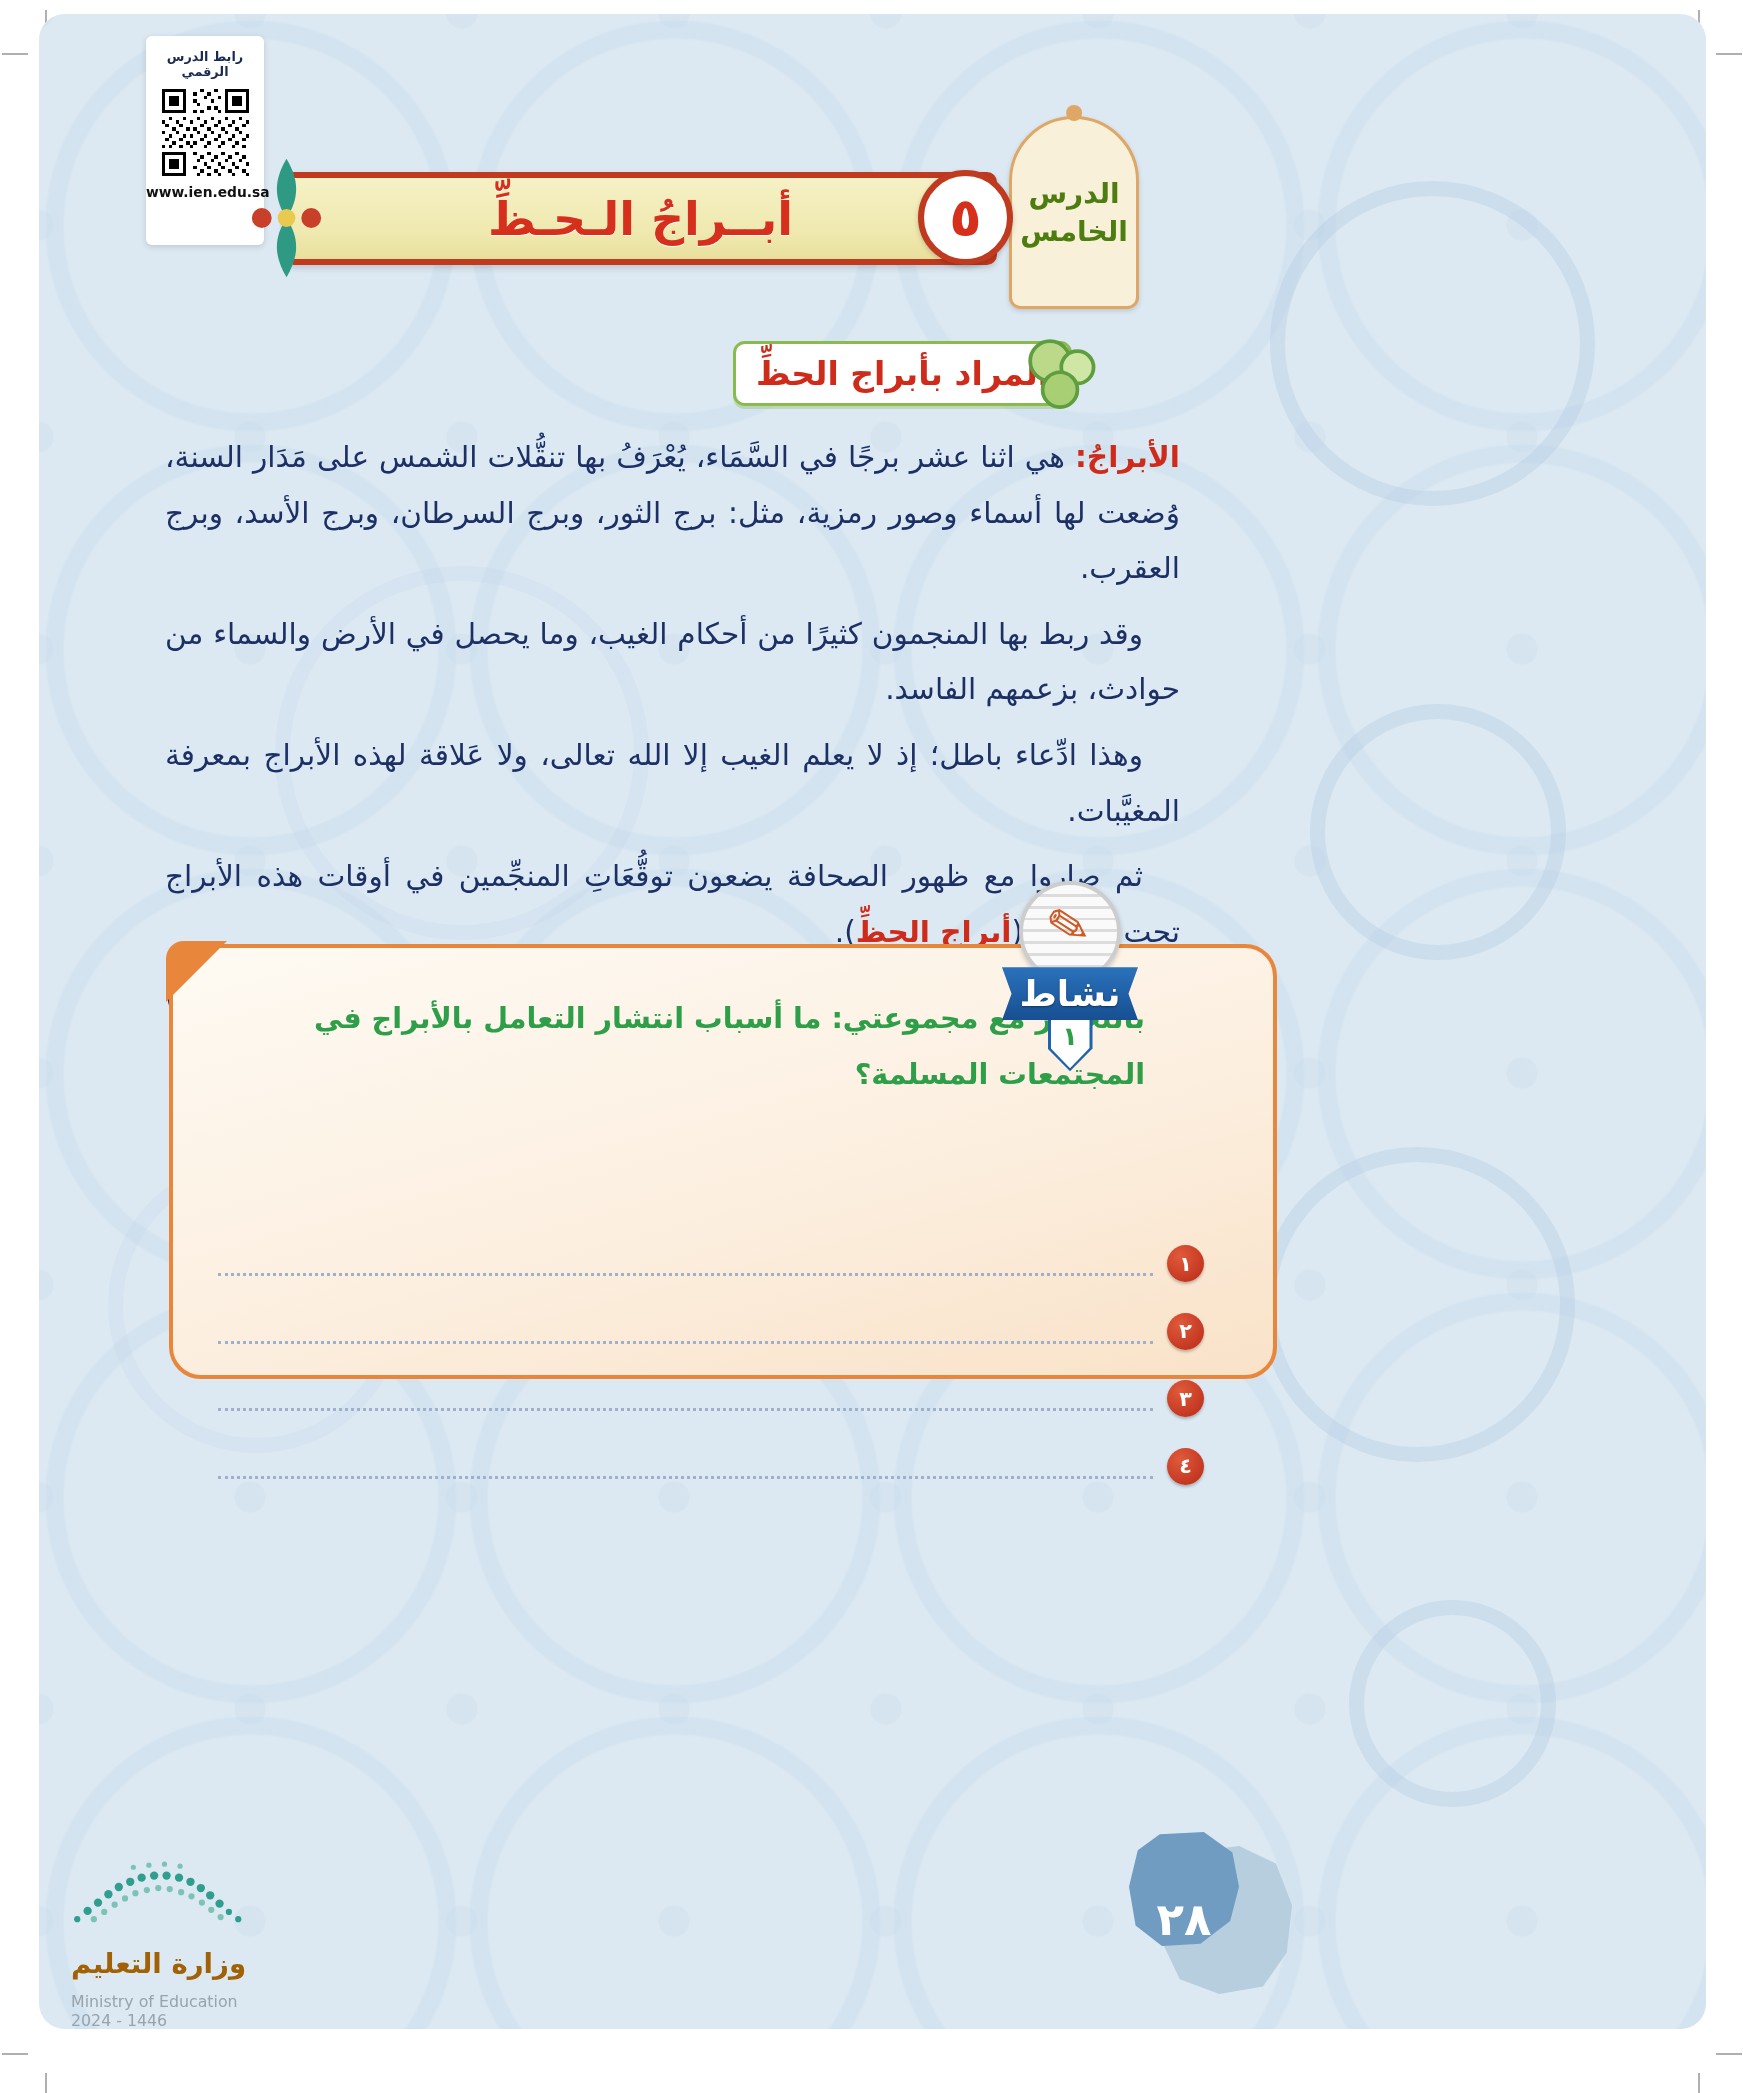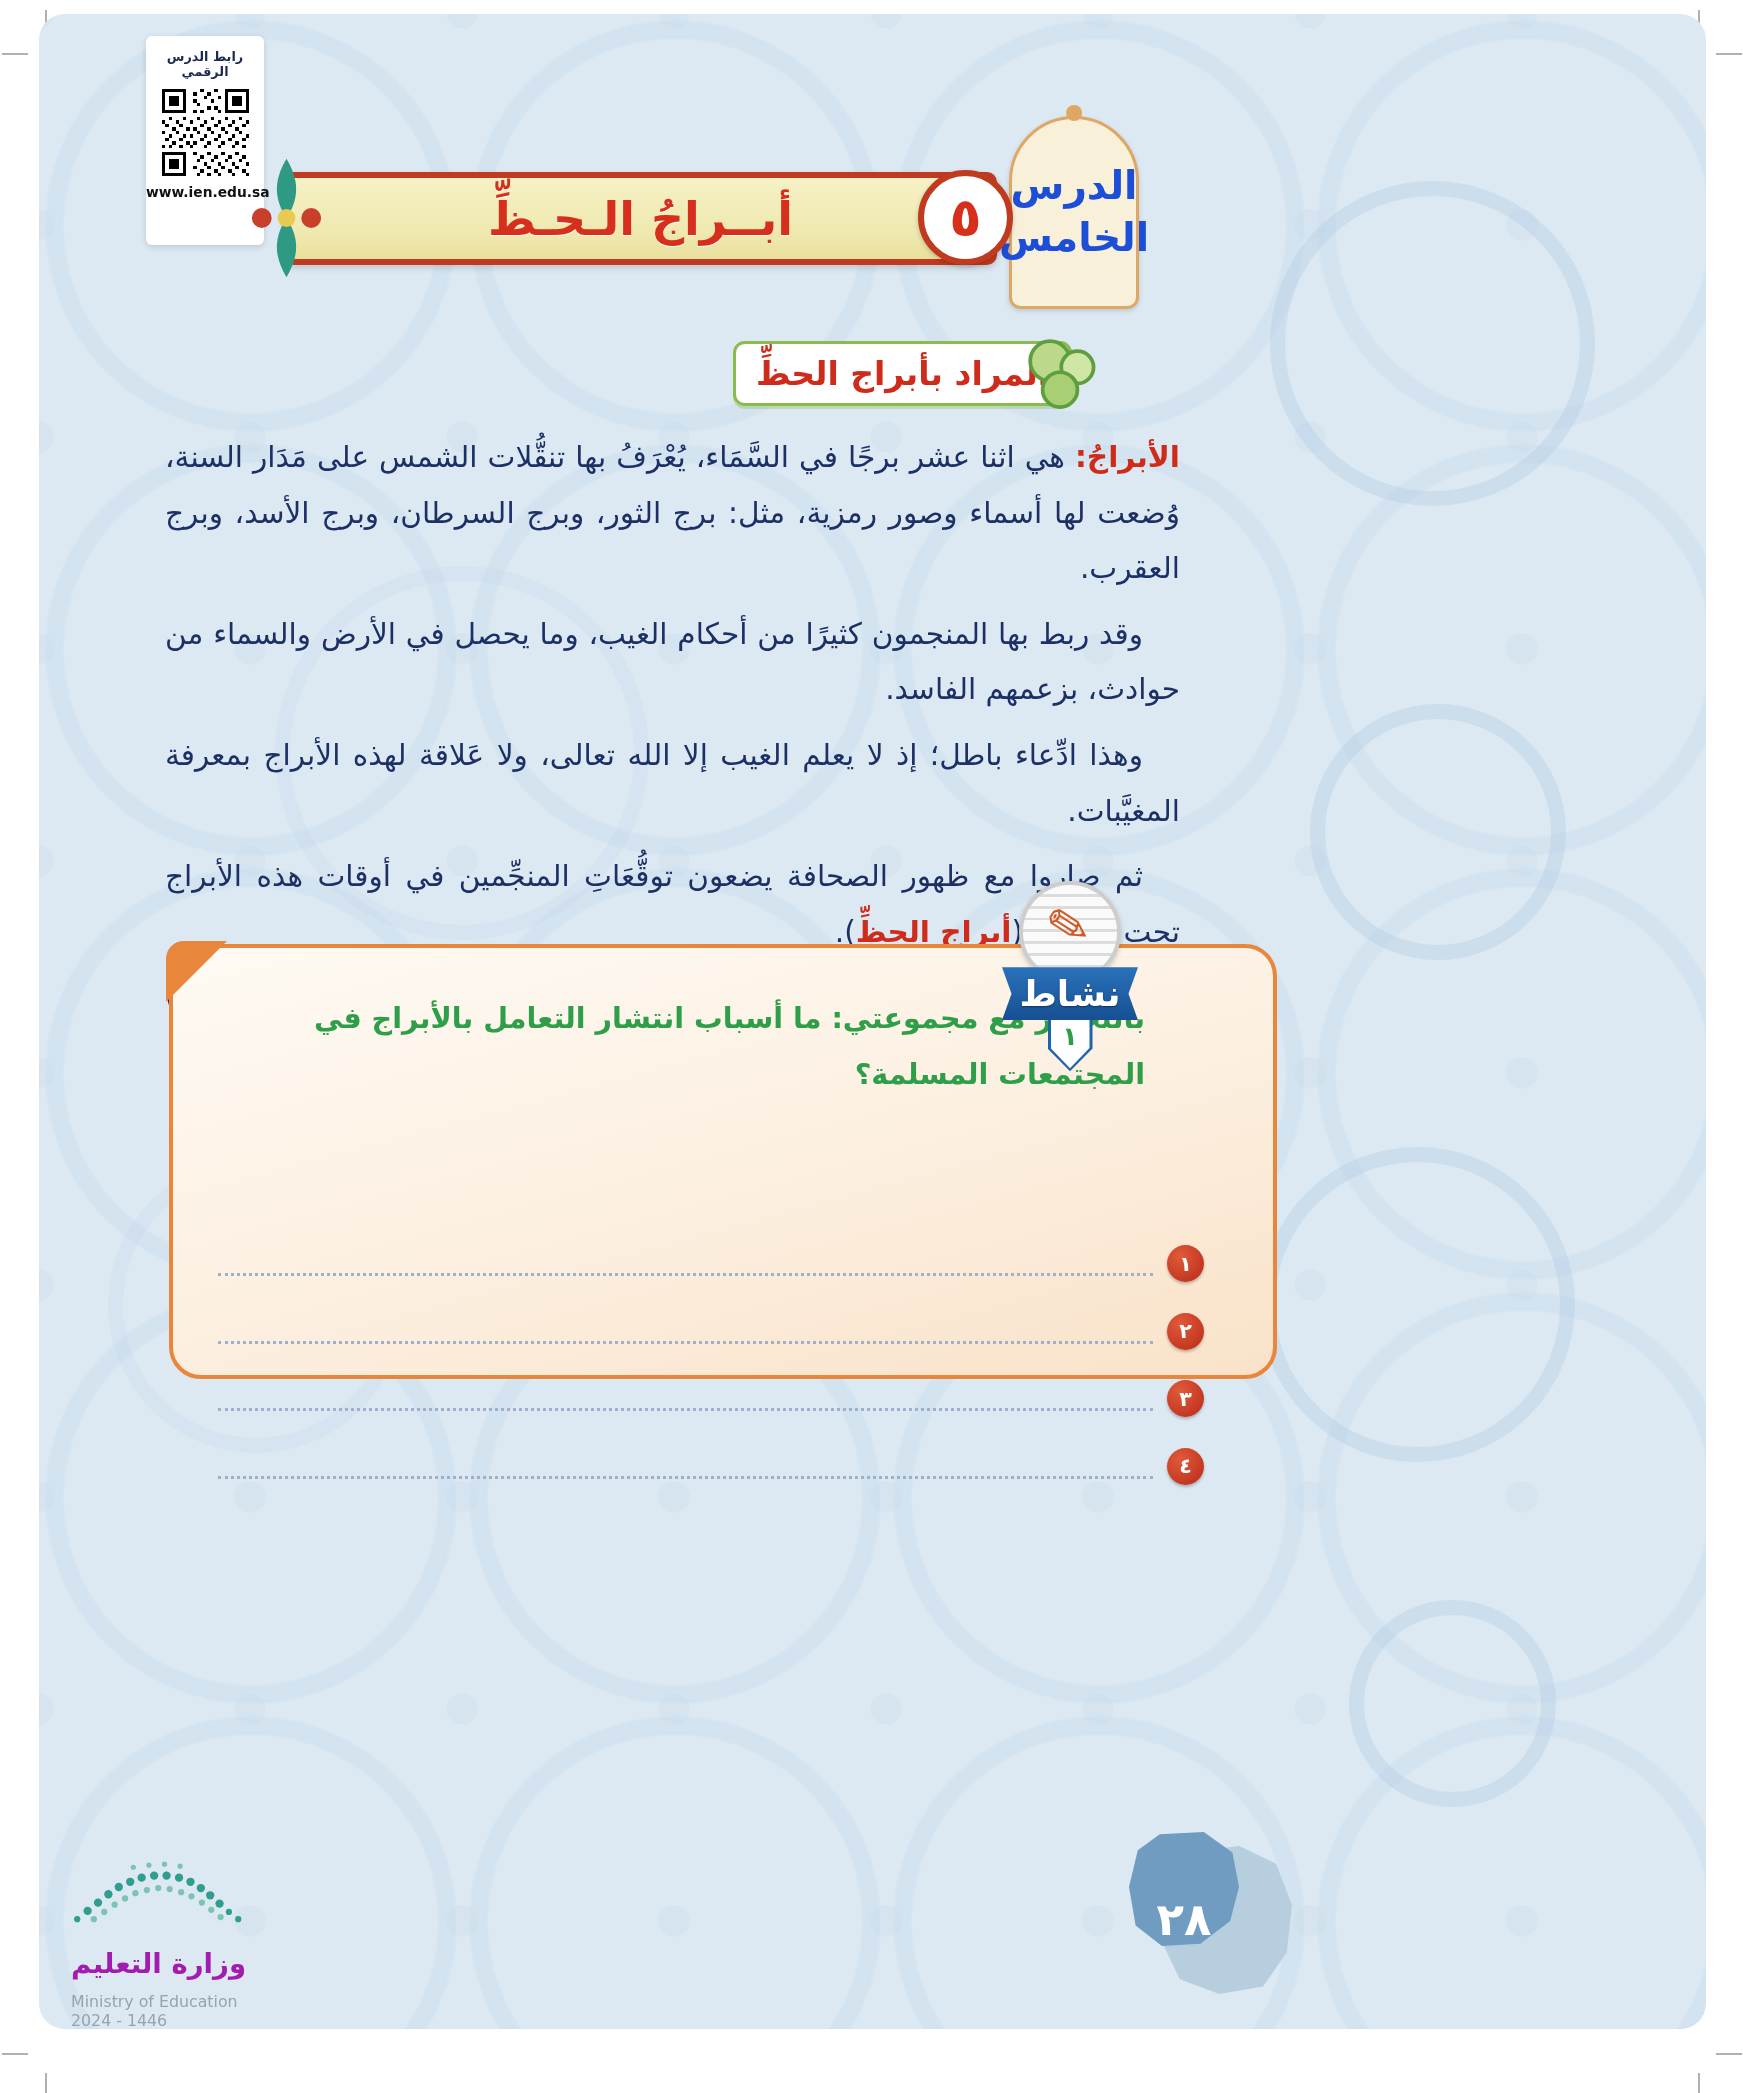--- a/index.html
+++ b/index.html
@@ -49,21 +49,21 @@
     display:flex; align-items:center; justify-content:center; z-index:4;
     box-shadow:0 2px 4.9px rgba(0,0,0,.2); }
   .lesson-circle span { color:#d6301c; font-size:53px; font-weight:bold; }
 
   .lesson-badge { position:absolute; left:1009px; top:108px; width:130px; height:193px;
     background:#f9f0da; border:3px solid #dfa765; border-radius:65px 65px 11.8px 11.8px;
     z-index:2; display:flex; flex-direction:column; align-items:center; justify-content:center;
     gap:3.9px; box-shadow:0 2px 4.9px rgba(0,0,0,.15); }
   .lesson-badge::before { content:""; position:absolute; top:-13.8px; left:50%;
     transform:translateX(-50%); width:15.8px; height:15.8px; background:#dfa765; border-radius:50%; }
-  .lesson-badge div { color:#1d4ed8; font-size:39px; font-weight:bold; direction:rtl; line-height:1.25; }
+  .lesson-badge div { color:#4d7c0f; font-size:28px; font-weight:bold; direction:rtl; line-height:1.25; }
 
   
   .section-heading { position:absolute; left:733px; top:333px; width:339px; height:65px;
     background:#fff; border:3px solid #8abb4e; border-radius:11.8px;
     display:flex; align-items:center; justify-content:center;
     box-shadow:0 3px 0 rgba(138,187,78,.35); z-index:2; }
   .section-heading > span { color:#cf2b1b; font-size:33px; font-weight:bold; direction:rtl; }
   .flower-icon { position:absolute; right:-37px; top:-13.8px; width:87px; height:87px; }
 
   
@@ -120,21 +120,21 @@
     z-index:2; }
   .page-num-blob { position:absolute; left:1129px; top:1824px; width:110px; height:114px;
     background:#6f9cc0;
     clip-path:polygon(28% 2%,68% 0,94% 18%,100% 48%,92% 78%,65% 98%,30% 100%,6% 82%,0 48%,8% 16%);
     display:flex; align-items:flex-end; justify-content:center;
     color:#fff; font-size:45px; font-weight:bold; z-index:3; }
 
   
   .ministry { position:absolute; left:71px; top:1850px; width:236px; z-index:3; }
   .ministry-dots { width:187px; height:85px; display:block; }
-  .ministry-ar { color:#a21caf; font-size:27.6px; font-weight:bold; margin-top:3.9px;
+  .ministry-ar { color:#a16207; font-size:27.6px; font-weight:bold; margin-top:3.9px;
     direction:rtl; text-align:left; }
   .ministry-en { color:#98a3ab; font-size:15.8px; margin-top:12px; }
   .ministry-year { color:#98a3ab; font-size:15.8px; }
 </style>
 </head>
 <body>
 
 <div id="canvas">
 
   <div class="tick" style="left:2px;top:45px;width:25.6px;height:2px;"></div>

